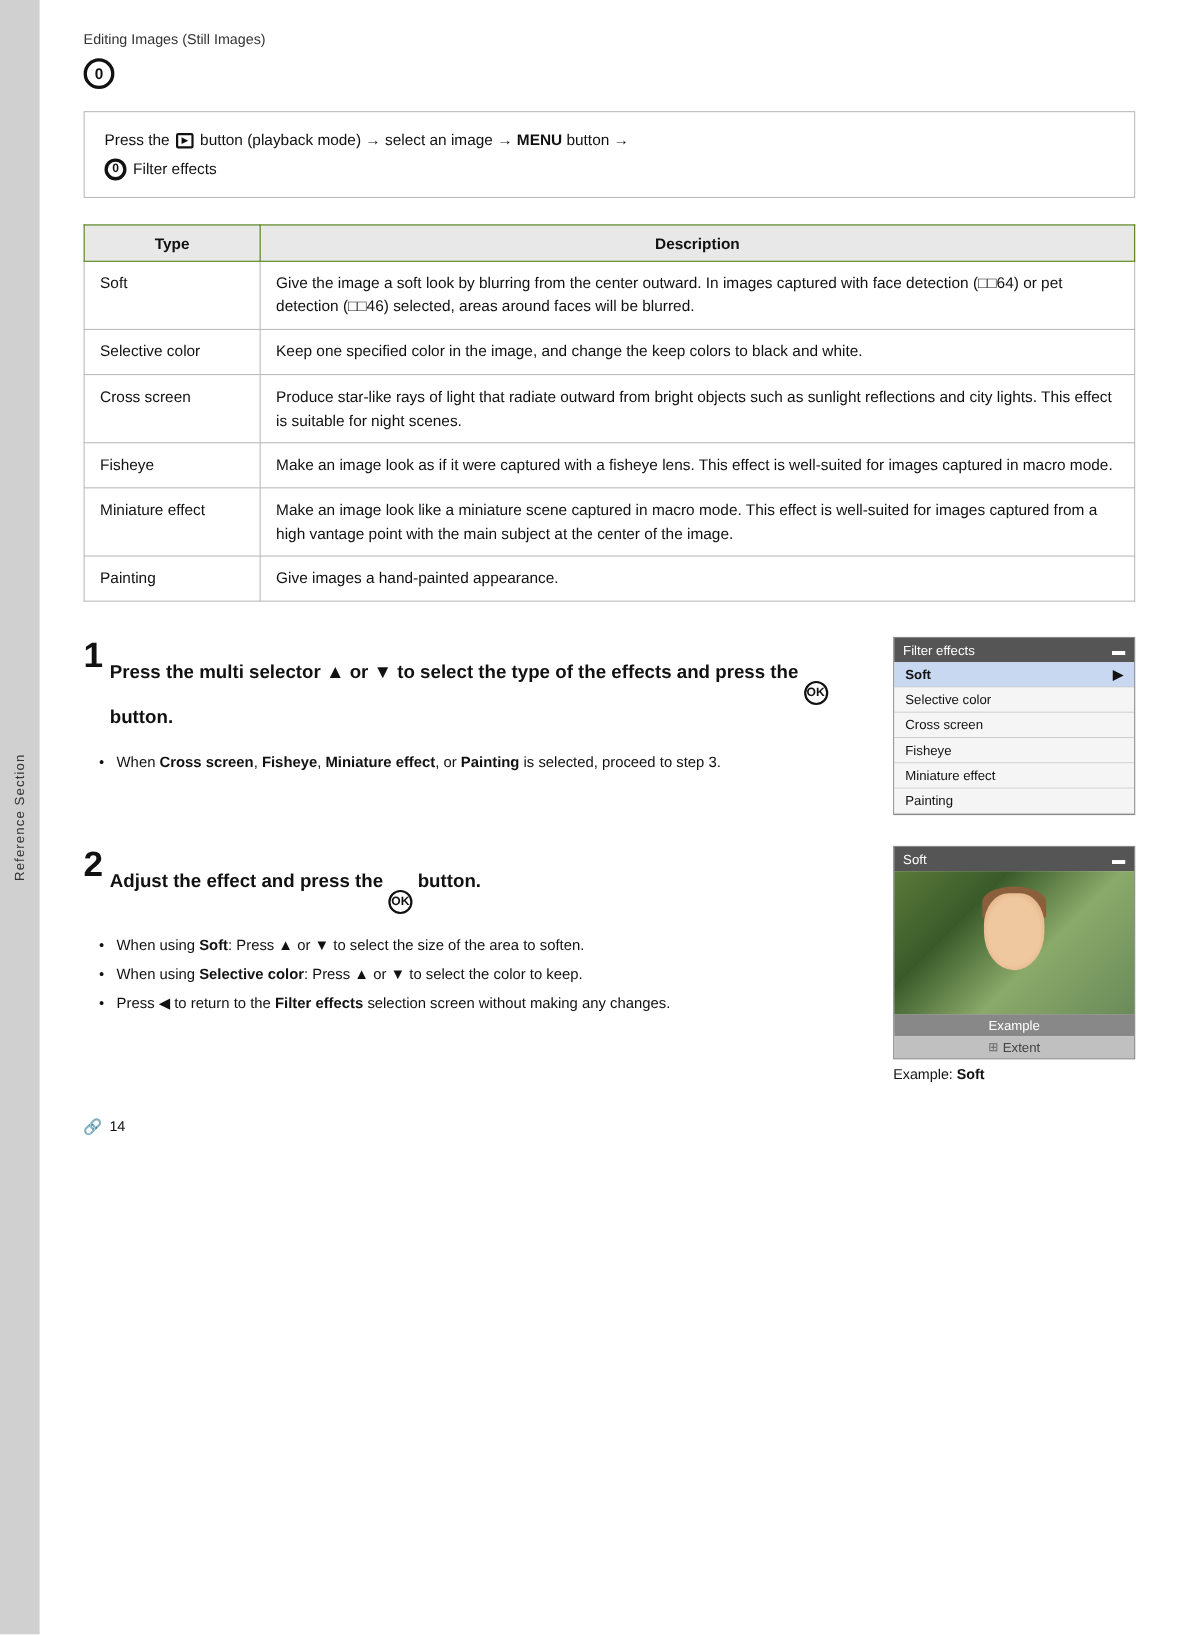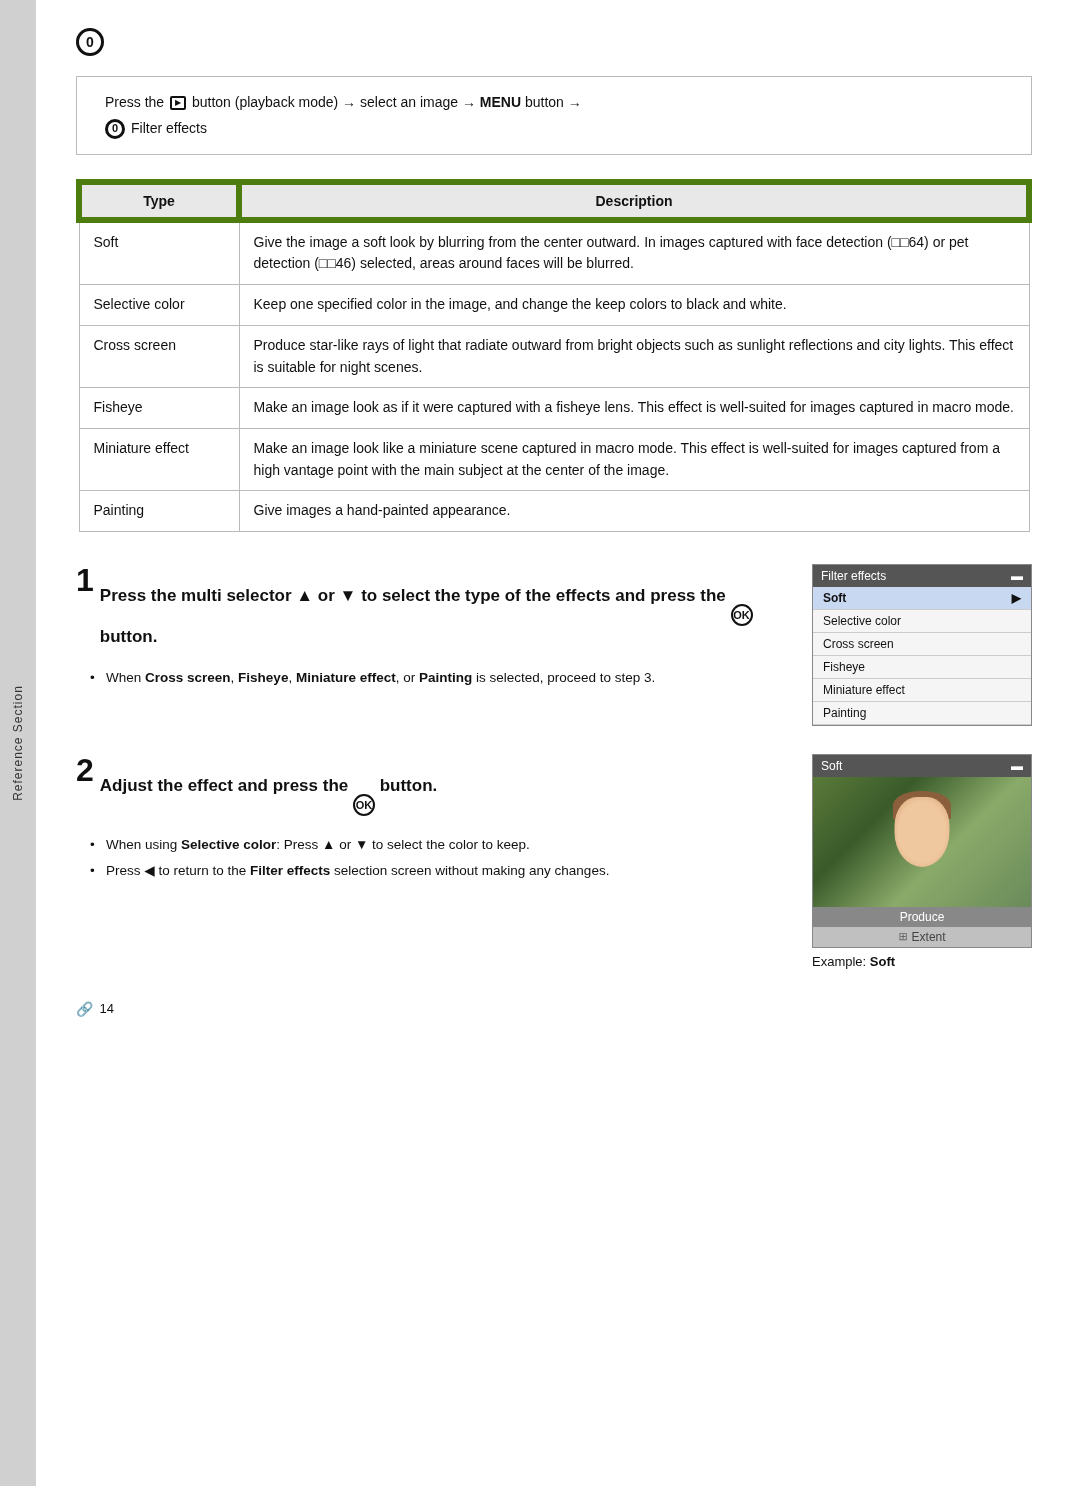--- a/index.html
+++ b/index.html
@@ -57,41 +57,41 @@
       border: 3px solid #111;
       display: inline-flex;
       align-items: center;
       justify-content: center;
       font-size: 14px;
       font-weight: bold;
       flex-shrink: 0;
     }
     .nav-box {
       border: 1px solid #bbb;
-      padding: 14px 28px;
+      padding: 14px 18px;
       margin-bottom: 24px;
       font-size: 14px;
       line-height: 1.6;
     }
     .filter-effects-link {
       display: flex;
       align-items: center;
       gap: 6px;
       margin-top: 4px;
       font-size: 14px;
     }
     table {
       width: 100%;
       border-collapse: collapse;
       margin-bottom: 32px;
       font-size: 14px;
     }
     table th {
       background: #e8e8e8;
-      border: 6px solid #4d7c0f;
+      border: 1px solid #4d7c0f;
       padding: 8px 14px;
       text-align: center;
       font-weight: bold;
     }
     table td {
       border: 1px solid #bbb;
       padding: 9px 14px;
       vertical-align: top;
       line-height: 1.55;
     }
@@ -290,20 +290,21 @@
 <body>
 
 <div class="page-wrapper">
 
   <div class="side-tab">
     <span class="side-tab-text">Reference Section</span>
   </div>
 
   <div class="main-content">
 
+    <div class="breadcrumb">Editing Images (Still Images)</div>
 
     <div class="page-title">
       <span class="filter-icon-circle">0</span>
     </div>
 
     <div class="nav-box">
       <div>
         Press the <span class="playback-icon"></span> button (playback mode) → select an image → <strong>MENU</strong> button →
       </div>
       <div class="filter-effects-link">
@@ -382,38 +383,41 @@
     <div class="step-section">
       <div class="step-left">
         <div class="step-heading">
           <span class="step-heading-num">2</span>
           <span class="step-heading-text">
             Adjust the effect and press the <span class="ok-btn">OK</span> button.
           </span>
         </div>
         <ul class="bullet-list">
           <li>
+            When using <strong>Soft</strong>: Press ▲ or ▼ to select the size of the area to soften.
+          </li>
+          <li>
             When using <strong>Selective color</strong>: Press ▲ or ▼ to select the color to keep.
           </li>
           <li>
             Press ◀ to return to the <strong>Filter effects</strong> selection screen without making any changes.
           </li>
         </ul>
       </div>
       <div class="step-right">
         <div class="ui-panel-img-box">
           <div class="ui-panel-img-title">
             <span>Soft</span>
             <span>▬</span>
           </div>
           <div class="img-placeholder">
             <div class="hair-shape"></div>
             <div class="face-shape"></div>
           </div>
-          <div class="normal-bar">Produce</div>
+          <div class="normal-bar">Example</div>
           <div class="extent-bar">
             <span style="color:#666;font-size:11px;">⊞</span>
             <span>Extent</span>
           </div>
         </div>
         <div class="example-label">
           Example: <strong>Soft</strong>
         </div>
       </div>
     </div>

